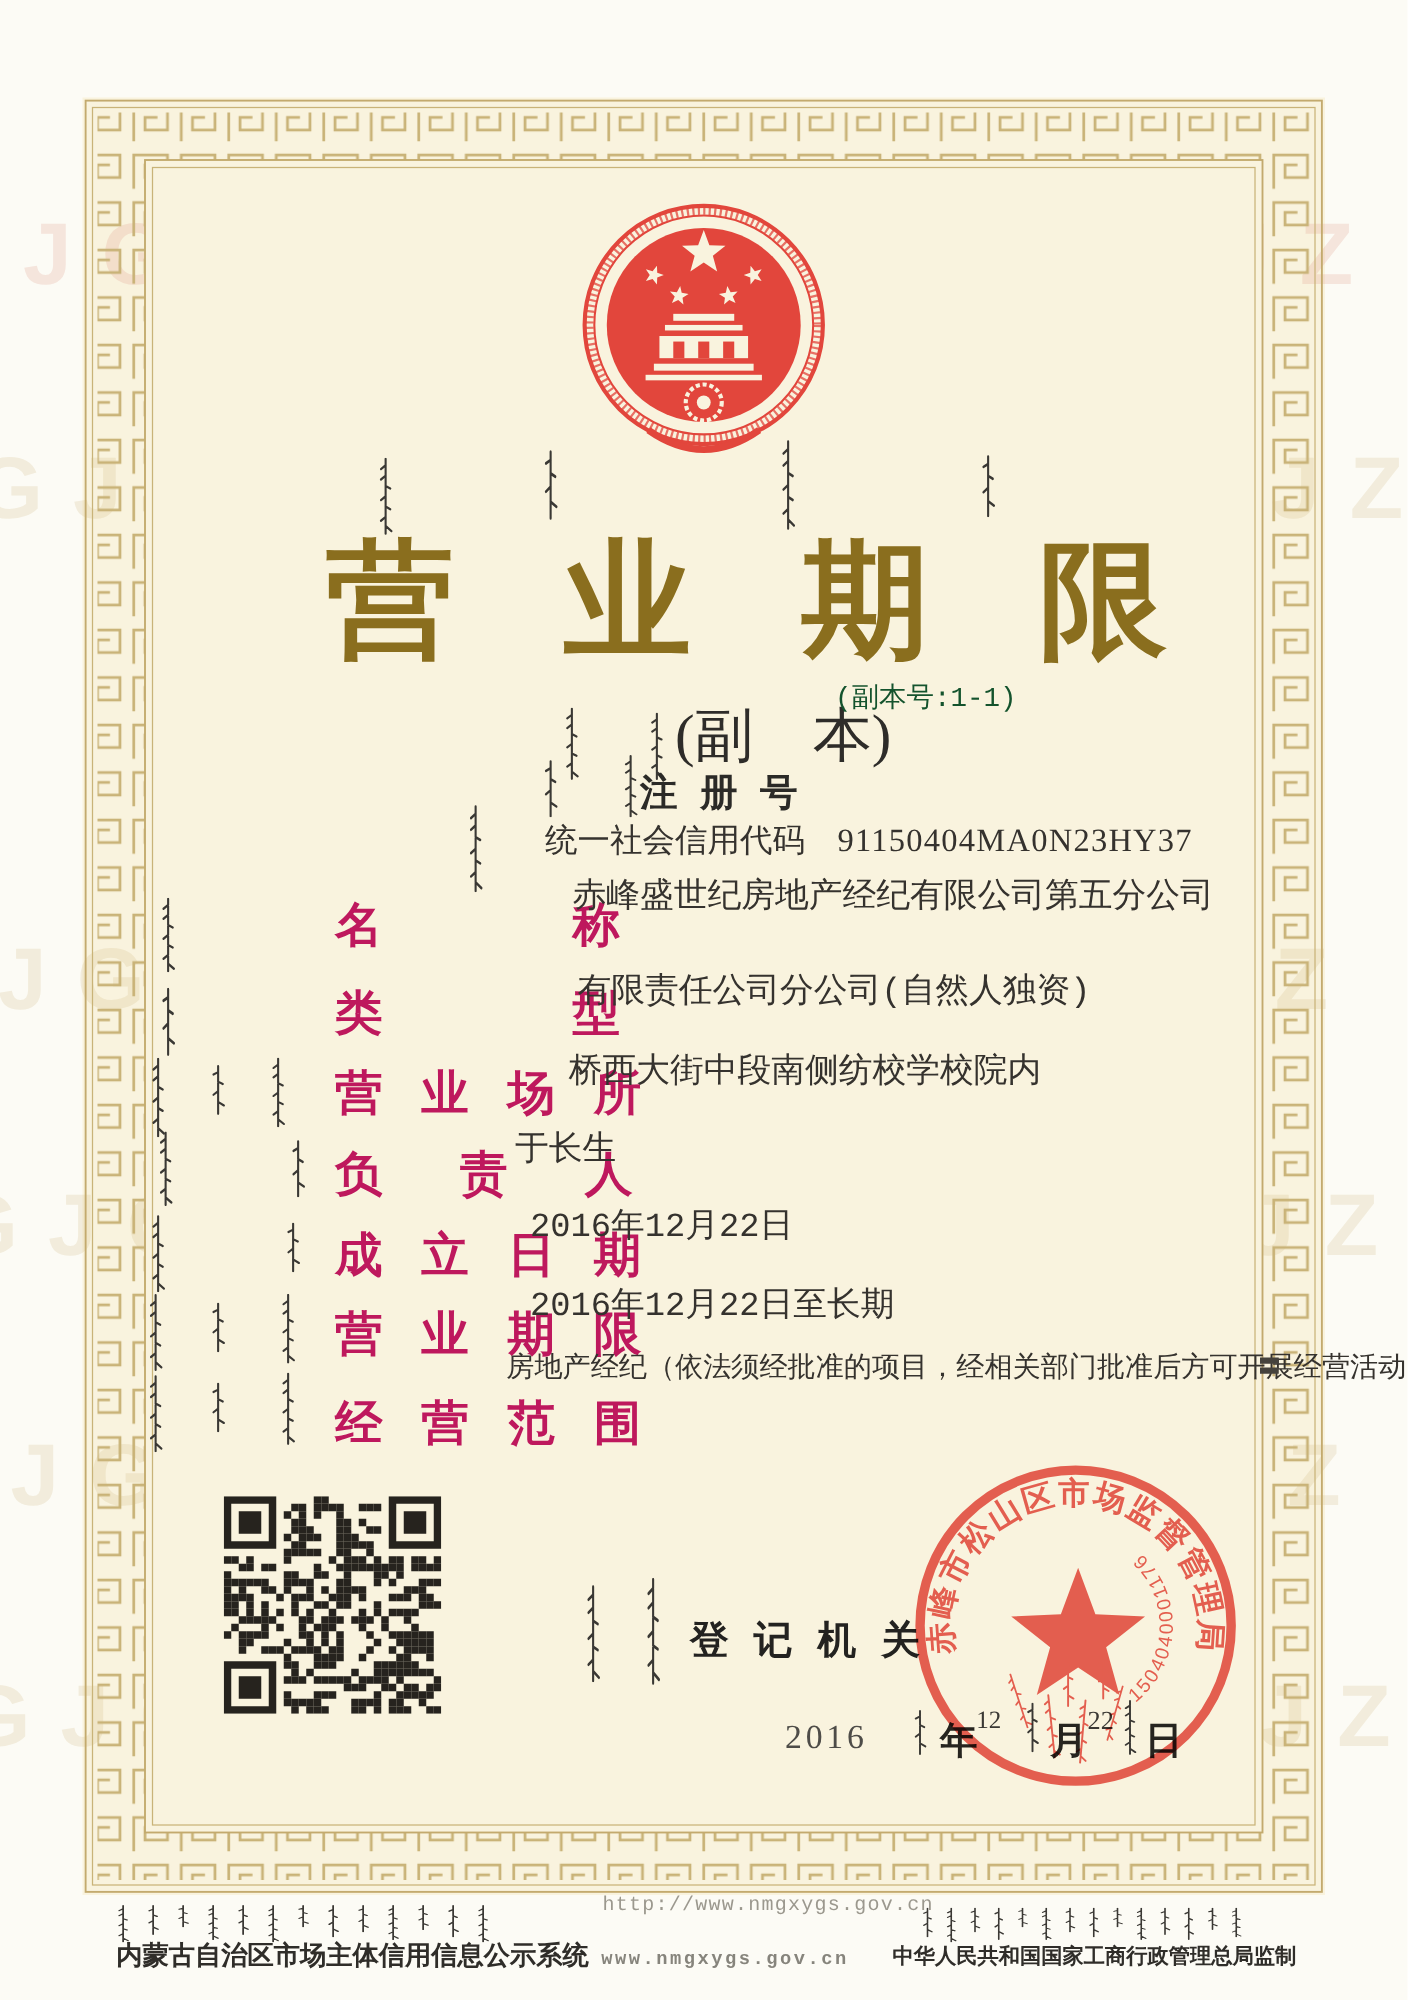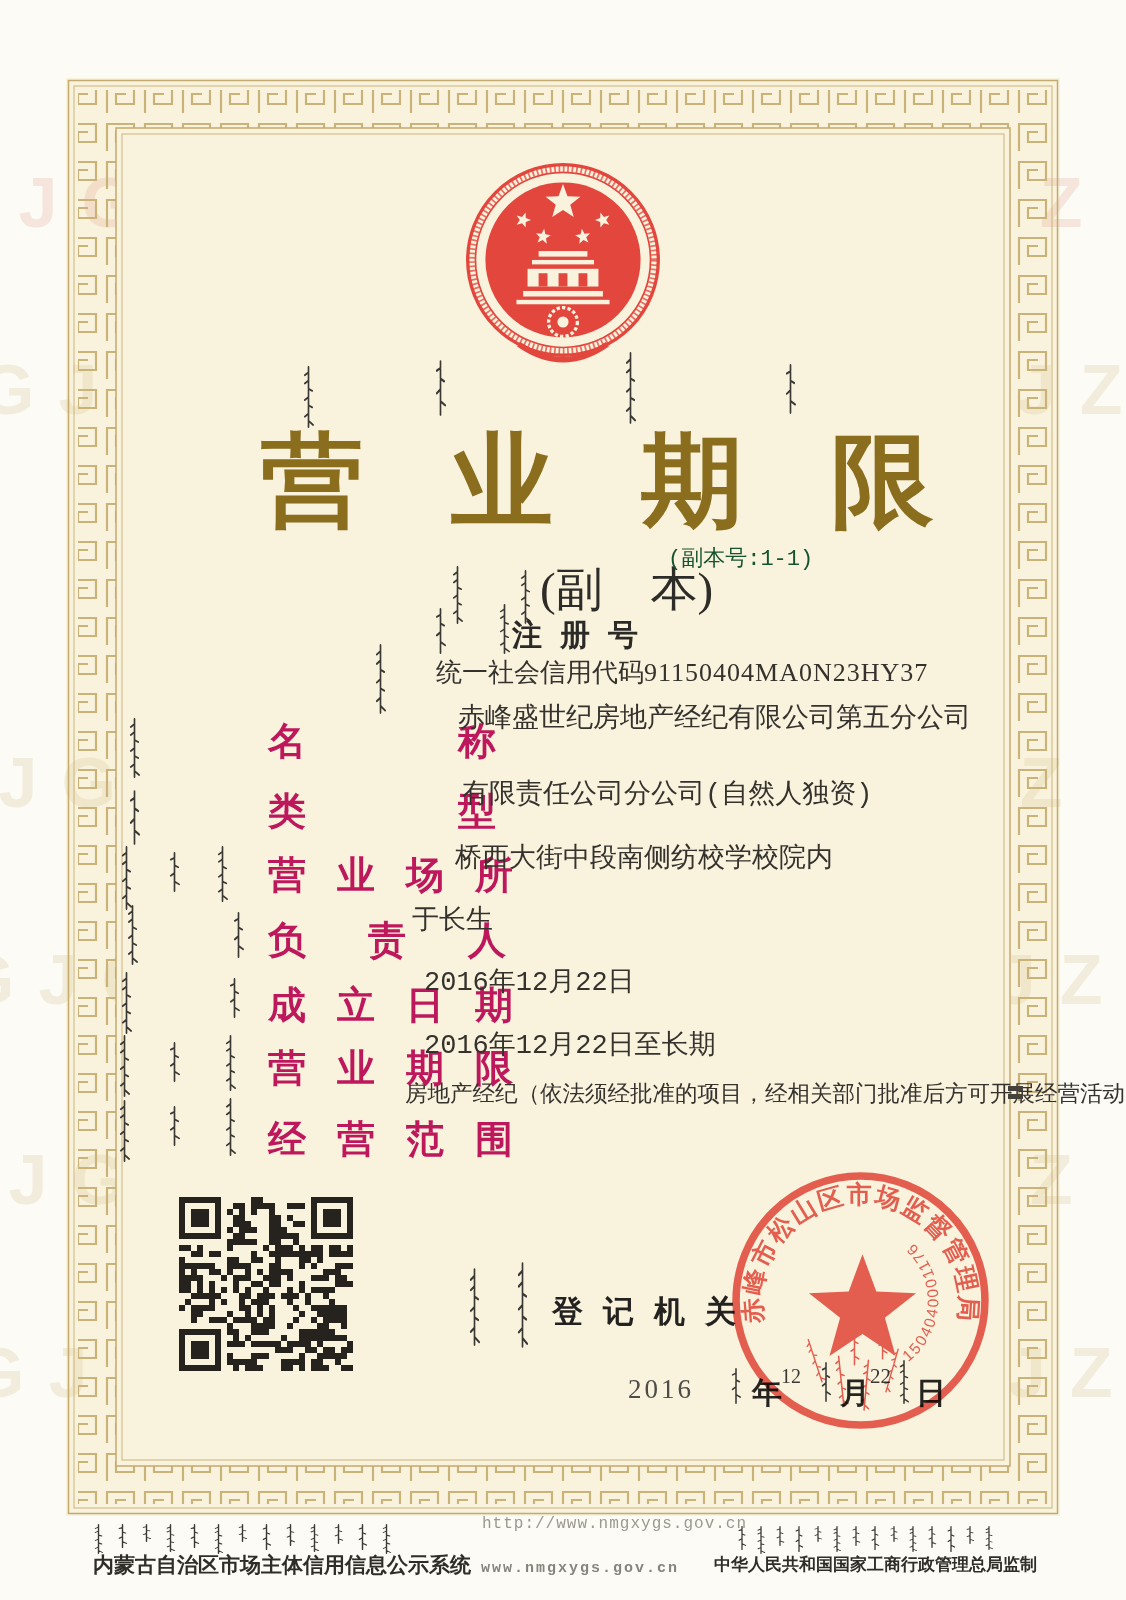--- a/index.html
+++ b/index.html
@@ -20,21 +20,21 @@
   .title{position:absolute;left:0;right:0;top:430px;text-align:center;transform:translateX(34px);}
   .title span{font-size:102px;font-weight:bold;color:#8a6e1e;letter-spacing:88px;margin-right:-88px;
               font-family:"DejaVu Sans","Liberation Sans",sans-serif;}
   .copy-label{position:absolute;left:540px;top:566px;font-size:47px;color:#2e2c29;word-spacing:36px;
               font-family:"Liberation Serif","DejaVu Serif",serif;}
   .copy-number{position:absolute;left:668px;top:549px;font-size:22px;color:#14532d;
                font-family:Liberation Mono, monospace;}
   .regno{position:absolute;left:512px;top:620px;font-size:30px;font-weight:600;letter-spacing:18px;color:#2b2a27;}
   .credit{position:absolute;left:436px;top:660px;font-size:26px;color:#35322e;
           font-family:"Liberation Serif","DejaVu Serif",serif;}
-  .credit .code{letter-spacing:1px;}
+  .credit .code{margin-left:26px;letter-spacing:1px;}
   
   .flabel{position:absolute;left:268px;font-size:38px;font-weight:600;color:#be185d;white-space:nowrap;}
   .lab2 span{letter-spacing:152px;margin-right:-152px;}
   .lab3 span{letter-spacing:62px;margin-right:-62px;}
   .lab4 span{letter-spacing:31px;margin-right:-31px;}
   .fvalue{position:absolute;font-size:27px;color:#35322e;white-space:nowrap;
           font-family:Liberation Mono, monospace;}
   .fvalue.small{font-size:22.5px;}
   .scope-mark{position:absolute;left:1008px;top:1086px;}
   .scope-mark i{display:block;width:15px;height:5px;background:#45423c;margin-bottom:3px;}

